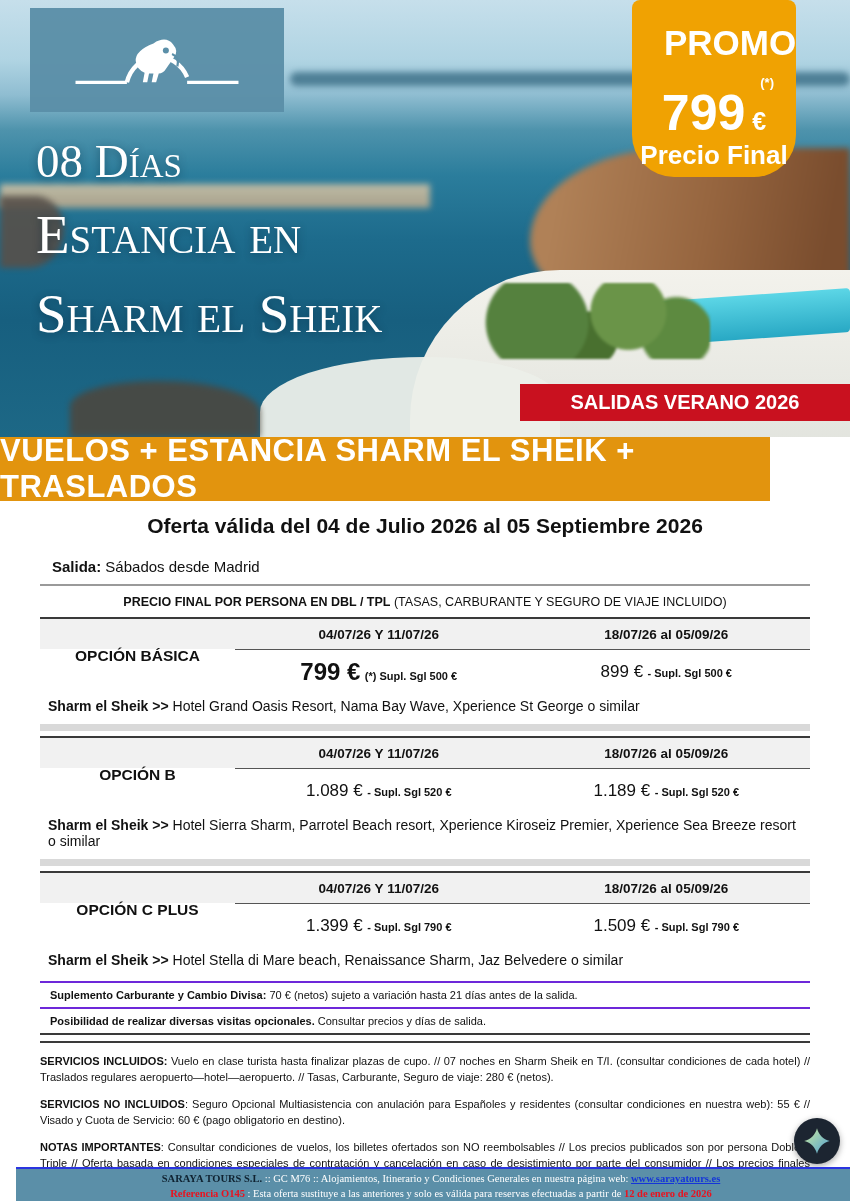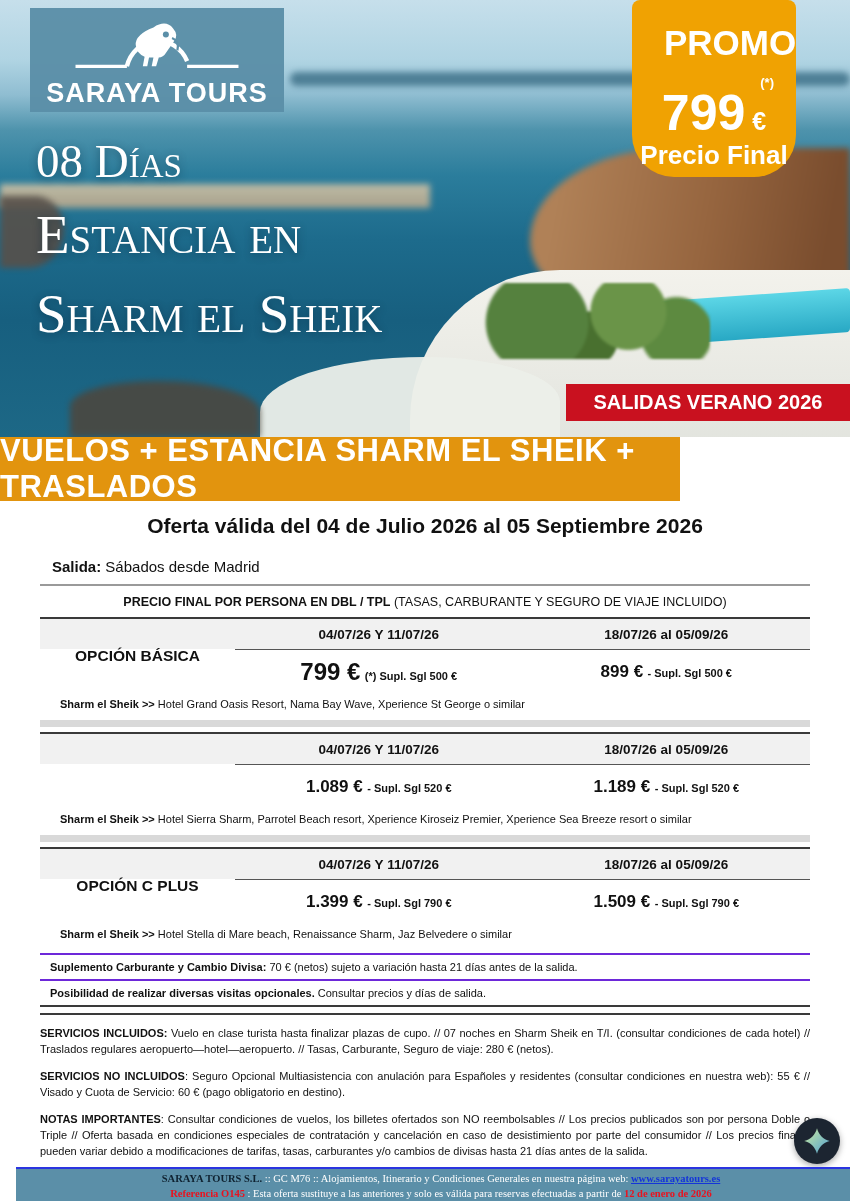--- a/index.html
+++ b/index.html
@@ -52,26 +52,26 @@
   .hero-title .l3 { font-size:55px; margin-top:24px; }
 
   .promo-badge { position:absolute; left:632px; top:0; width:164px; height:177px;
     background:#F0A202; border-radius:8px 8px 42px 42px; color:#fff; text-align:center; }
   .promo-label { font-size:35px; font-weight:bold; margin-top:23px;padding-left:32px; }
   .promo-note  { font-size:13px; font-weight:bold; text-align:right; padding-right:22px; margin-top:12px; }
   .promo-price { font-size:50px; font-weight:bold; line-height:1; margin-top:-2px; }
   .promo-cur   { font-size:25px; font-weight:bold; }
   .promo-final { font-size:26px; font-weight:bold; margin-top:2px; }
 
-  .season-banner { position:absolute; right:0; bottom:16px; width:284px; height:37px;
+  .season-banner { position:absolute; right:0; bottom:16px; width:330px; height:37px;
     background:#C9111F; color:#fff; font-weight:bold; font-size:20px;
     display:flex; align-items:center; justify-content:center; }
 
   
-  .package-banner { width:680px; height:64px; background:#E2940E; color:#fff;
+  .package-banner { width:770px; height:64px; background:#E2940E; color:#fff;
     font-weight:bold; font-size:31px; display:flex; align-items:center; justify-content:center;
     letter-spacing:.5px; }
 
   
   .validity { text-align:center; font-weight:bold; font-size:21px; margin-top:13px; }
   .departure { margin:20px 0 0 52px; font-size:15px; }
   .departure b { font-weight:bold; }
   .divider { margin:9px 40px 0 40px; border-top:2px solid #9a9a9a; }
   .price-header { text-align:center; font-size:12.5px; margin-top:9px; }
   .price-header b { font-weight:bold; }
@@ -81,24 +81,24 @@
   .opt-label { position:absolute; left:0; top:0; width:195px; height:74px;
     display:flex; align-items:center; justify-content:center;
     font-weight:bold; font-size:15.5px; }
   .row-dates { display:flex; background:#f1f1f1; height:30px; align-items:center; }
   .row-dates .spacer { width:195px; }
   .date-cell { flex:1; text-align:center; font-weight:bold; font-size:13.5px; }
   .rule { margin-left:195px; border-top:1.5px solid #555; }
   .row-prices { display:flex; height:44px; align-items:center; }
   .row-prices .spacer { width:195px; }
   .price-cell { flex:1; text-align:center; }
-  .price-big { font-weight:bold; font-size:17px; }
+  .price-big { font-weight:normal; font-size:17px; }
   .price-hero { font-weight:bold; font-size:24px; }
   .price-sfx { font-size:11px; font-weight:bold; }
-  .hotel-line { font-size:11px; padding:4px 4px 7px 8px;margin-left:12px; }
+  .hotel-line { font-size:14px; padding:4px 4px 7px 8px; }
   .hotel-line b { font-weight:bold; }
   .band { height:7px; background:#d9d9d9; margin:3px 0 5px 0; }
 
   .notes { margin:6px 40px 0 40px; }
   .note-row { border-top:2px solid #6d28d9; padding:6px 4px 6px 10px; font-size:11px; }
   .note-row b { font-weight:bold; }
   .notes-close { border-top:2px solid #3a3a3a; }
   .notes-close2 { border-top:2px solid #3a3a3a; margin-top:6px; }
 
   .paras { margin:10px 40px 0 40px; }
@@ -133,21 +133,20 @@
 
   <div class="logo-box">
     <svg width="200" height="62" viewBox="0 0 200 70">
       <line x1="8" y1="58" x2="66" y2="58" stroke="#fff" stroke-width="3.5"></line>
       <line x1="134" y1="58" x2="192" y2="58" stroke="#fff" stroke-width="3.5"></line>
       <path d="M66,58 A36,38 0 0 1 134,52" fill="none" stroke="#fff" stroke-width="5"></path>
       <path d="M96,14 q14,-9 22,1 q7,8 1,15 l-9,13 q-3,5 -8,5 l-3,10 h-5 l2,-10 h-5 l-2,10 h-5 l2,-11 q-9,-3 -10,-13 q-1,-12 20,-20 z" fill="#fff"></path>
       <circle cx="110" cy="22" r="3.4" fill="#5b8fa8"></circle>
       <path d="M117,26 q9,4 6,14" fill="none" stroke="#5b8fa8" stroke-width="2.5"></path>
     </svg>
-    <div class="logo-brand">SARAYA TOURS</div>
   </div>
 
   <div class="hero-title">
     <div class="l1">08 Días</div>
     <div class="l2">Estancia en</div>
     <div class="l3">Sharm el Sheik</div>
   </div>
 
   <div class="promo-badge">
     <div class="promo-label">PROMO</div>
@@ -196,20 +195,21 @@
         <span class="price-sfx">- Supl. Sgl 500 €</span>
       </div>
     </div>
     <div class="hotel-line">
       <b>Sharm el Sheik &gt;&gt;</b><span> Hotel Grand Oasis Resort, Nama Bay Wave, Xperience St George o similar</span>
     </div>
   </div>
   <div class="band"></div>
 
   <div class="opt-block">
+    <div class="opt-label">OPCIÓN B</div>
     <div class="row-dates">
       <div class="spacer"></div>
       <div class="date-cell">04/07/26 Y 11/07/26</div>
       <div class="date-cell">18/07/26  al 05/09/26</div>
     </div>
     <div class="rule"></div>
     <div class="row-prices">
       <div class="spacer"></div>
       <div class="price-cell">
         <span class="price-big">1.089 €</span>

